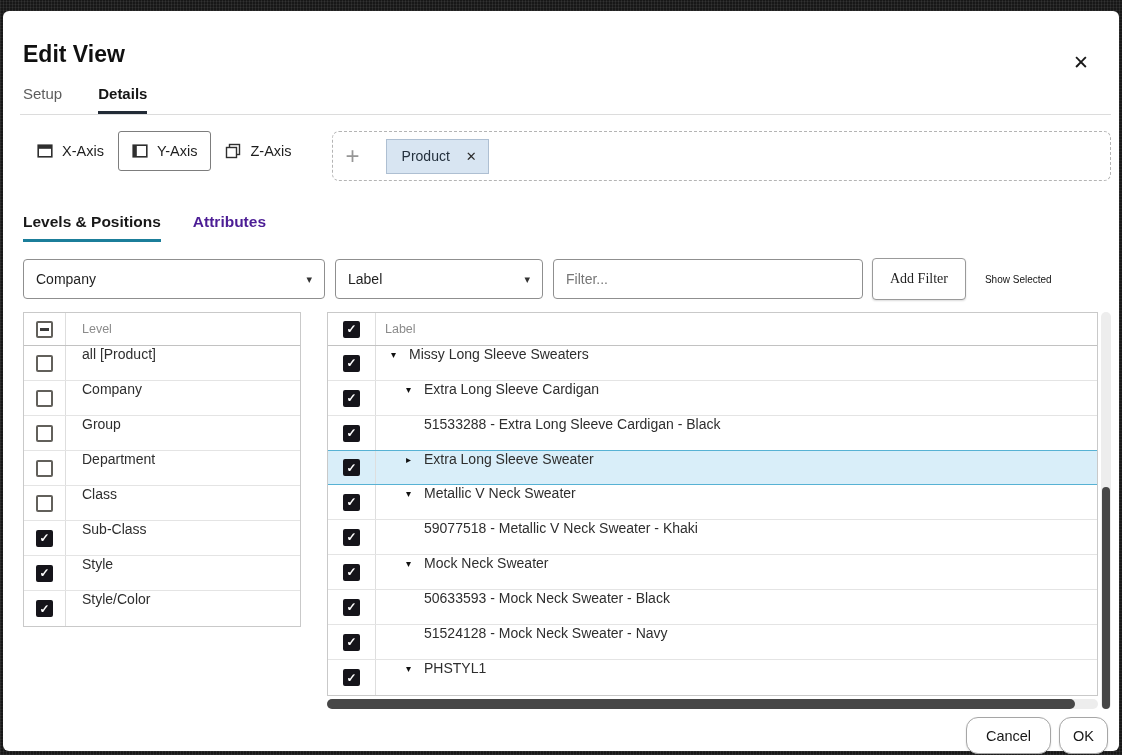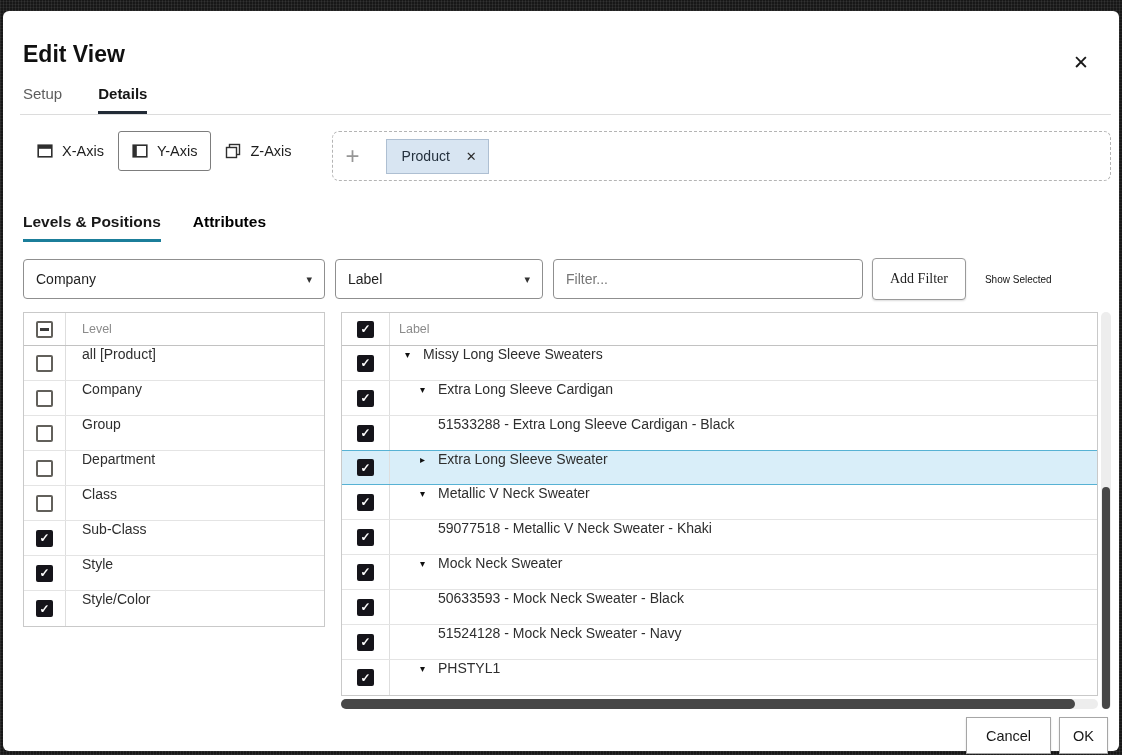--- a/index.html
+++ b/index.html
@@ -27,35 +27,35 @@
   .axis-row{display:flex;align-items:flex-start;margin-top:16px;padding-left:3px}
   .axis-btn{display:flex;align-items:center;gap:9px;height:40px;padding:0 13px;background:#fff;border:1px solid transparent;border-radius:3px;font-size:14.5px;color:#1e1e1e;font-family:inherit;cursor:pointer}
   .axis-btn.selected{border-color:#7d7d7d}
   .ic{width:16px;height:16px;display:block;flex:none}
   .dropzone{flex:1;margin-left:26px;height:50px;border:1px dashed #b4b4b4;border-radius:7px;display:flex;align-items:center;padding:0 13px;gap:26px}
   .plus{font-size:24px;color:#969696;line-height:1;cursor:pointer}
   .chip{height:35px;display:inline-flex;align-items:center;gap:16px;padding:0 11px 0 15px;background:#d8e5f2;border:1px solid #aebfd2;font-size:14px;color:#23303d;cursor:pointer}
   .chip-x{font-size:13px;color:#2b2b2b;background:none;border:none;cursor:pointer;line-height:1}
   
   .subtabs{display:flex;gap:32px;margin-top:32px;padding-left:3px}
-  .subtab{font-size:15.5px;font-weight:bold;color:#000000;padding-bottom:8px;border-bottom:3px solid transparent;cursor:pointer}
+  .subtab{font-size:15.5px;font-weight:bold;color:#4c1d95;padding-bottom:8px;border-bottom:3px solid transparent;cursor:pointer}
   .subtab.active{color:#181818;border-bottom-color:#1b7e9a}
   
   .controls{display:flex;align-items:center;margin-top:16px;padding-left:3px}
   .select{height:40px;border:1px solid #8f8f8f;border-radius:4px;display:flex;align-items:center;justify-content:space-between;padding:0 12px;font-size:14px;color:#1f1f1f;background:#fff;cursor:pointer}
   .sel-company{width:302px;margin-right:10px}
   .sel-label{width:208px;margin-right:10px}
   .chev{font-size:11px;color:#333}
   .filter{width:310px;height:40px;border:1px solid #8f8f8f;border-radius:4px;padding:0 12px;font-size:14px;color:#1f1f1f;margin-right:9px;font-family:inherit}
   .filter::placeholder{color:#767676}
   .addfilter{height:42px;padding:0 17px;border:1px solid #9a9a9a;border-radius:4px;background:#fff;font-size:14px;color:#1f1f1f;box-shadow:0 1px 2px rgba(0,0,0,.14);font-family:Liberation Serif, serif;cursor:pointer}
   .showsel{margin-left:19px;background:none;border:none;font-size:10px;color:#141414;font-family:inherit;cursor:pointer}
   
   .tables{display:flex;margin-top:12px;align-items:flex-start;padding-left:3px}
-  .ltable{width:302px;margin-right:16px;border:1px solid #c9c9c9;background:#fff}
+  .ltable{width:278px;margin-right:26px;border:1px solid #c9c9c9;background:#fff}
   .rwrap{flex:1;position:relative;padding-right:13px}
   .rtable{border:1px solid #c9c9c9;background:#fff}
   .thead{display:flex;align-items:center;height:33px;border-bottom:1px solid #c2c2c2}
   .cbcell{width:42px;display:flex;align-items:center;justify-content:center;align-self:stretch;border-right:1px solid #dedede;flex:none}
   .rtable .cbcell{width:48px}
   .hlabel{padding-left:16px;font-size:12.5px;color:#8b8b8b}
   .rtable .hlabel{padding-left:9px}
   .trow{display:flex;align-items:flex-start;height:35px;border-bottom:1px solid #e4e4e4}
   .ltable .trow:last-child,.rtable .trow:last-child{border-bottom:none}
   .lcell{padding-left:16px;font-size:14px;color:#2e2e2e;display:flex;align-items:center}
@@ -68,21 +68,21 @@
   .cb.checked{background:#15141a;border-color:#15141a}
   .cb.checked::after{content:"\2713";color:#fff;font-size:12px;font-weight:bold;line-height:1}
   .cb.indet::after{content:"";width:9px;height:3px;background:#3a3a3a;display:block}
   
   .vscroll{position:absolute;top:0;right:0;bottom:0;width:10px;background:#ededed;border-radius:5px}
   .vthumb{position:absolute;left:1px;right:1px;top:44%;bottom:0;background:#474747;border-radius:5px}
   .hscroll{height:10px;margin-top:3px;background:#ededed;border-radius:5px;position:relative}
   .hthumb{position:absolute;top:0;bottom:0;left:0;width:97%;background:#474747;border-radius:5px}
   
   .footer{display:flex;justify-content:flex-end;gap:8px;margin-top:8px;padding-right:3px}
-  .btn{height:37px;border:1px solid #a6a6a6;border-radius:0;background:#fff;font-size:14.5px;color:#191919;padding:0 19px;box-shadow:0 1px 2px rgba(0,0,0,.12);font-family:inherit;cursor:pointer}
+  .btn{height:37px;border:1px solid #a6a6a6;border-radius:12px;background:#fff;font-size:14.5px;color:#191919;padding:0 19px;box-shadow:0 1px 2px rgba(0,0,0,.12);font-family:inherit;cursor:pointer}
   .btn.ok{padding:0 13px}
 </style>
 </head>
 <body>
 
 <div class="modal">
 
   <div class="dlg-title">Edit View</div>
   <button class="close-btn">✕</button>
 

